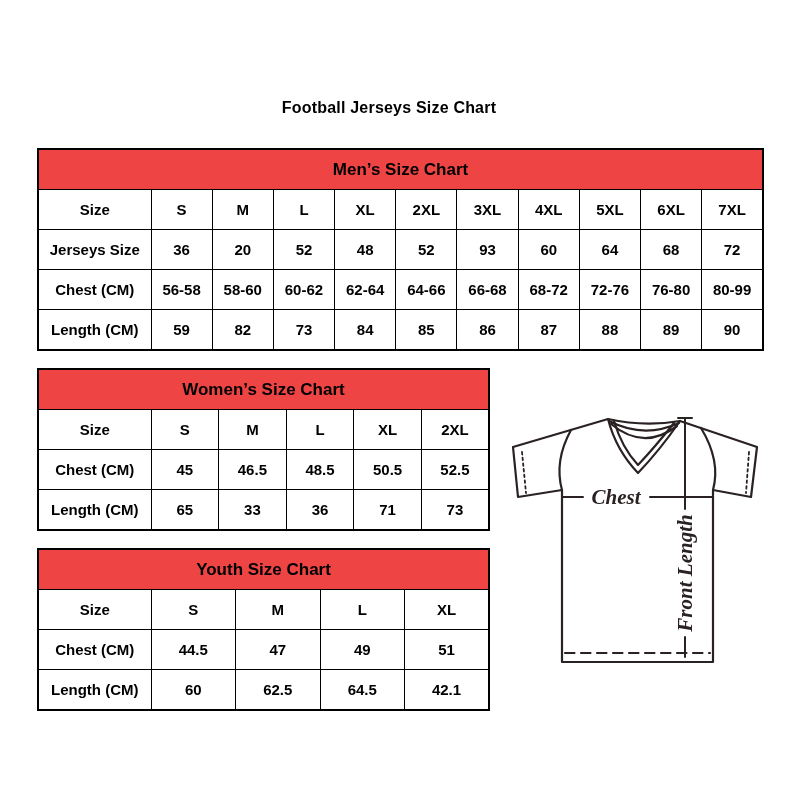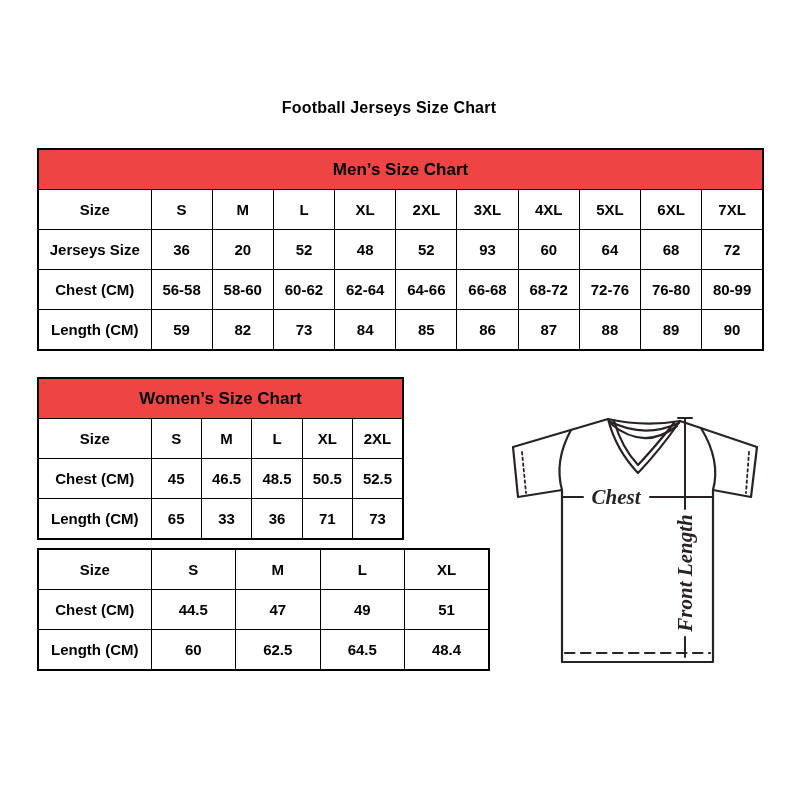--- a/index.html
+++ b/index.html
@@ -15,21 +15,21 @@
     position: absolute;
     left: 0; top: 99px;
     width: 778px;
     text-align: center;
     font-size: 16px;
     font-weight: bold;
     letter-spacing: 0.2px;
   }
   .tbl-wrap { position: absolute; }
   #tbl-mens   { left: 37px; top: 148px; width: 727px; }
-  #tbl-womens { left: 37px; top: 377px; width: 367px; }
+  #tbl-womens { left: 37px; top: 368px; width: 453px; }
   #tbl-youth  { left: 37px; top: 548px; width: 453px; }
 
   table.szt {
     border-collapse: collapse;
     table-layout: fixed;
     width: 100%;
     border: 2px solid #000;
   }
   table.szt th {
     background: #ef4444;
@@ -189,39 +189,42 @@
     <table class="szt">
       <colgroup>
         <col class="c-first">
         <col>
         <col>
         <col>
         <col>
       </colgroup>
       <tbody>
         <tr>
+          <th colspan="5">Youth Size Chart</th>
+        </tr>
+        <tr>
           <td>Size</td>
           <td>S</td>
           <td>M</td>
           <td>L</td>
           <td>XL</td>
         </tr>
         <tr>
           <td>Chest (CM)</td>
           <td>44.5</td>
           <td>47</td>
           <td>49</td>
           <td>51</td>
         </tr>
         <tr>
           <td>Length (CM)</td>
           <td>60</td>
           <td>62.5</td>
           <td>64.5</td>
-          <td>48.4</td>
+          <td>42.1</td>
         </tr>
       </tbody>
     </table>
   </div>
 
 <svg class="jersey" width="280" height="270" viewBox="0 0 280 270">
   <g fill="none" stroke="#2a2222" stroke-width="2.2" stroke-linejoin="round" stroke-linecap="round">
 
     <path d="M113,16 L18,44 L23,94 L67,87 L67,259 L218,259 L218,87 L256,94 L262,44 L185,18 Q149,24 113,16 Z"></path>
 

